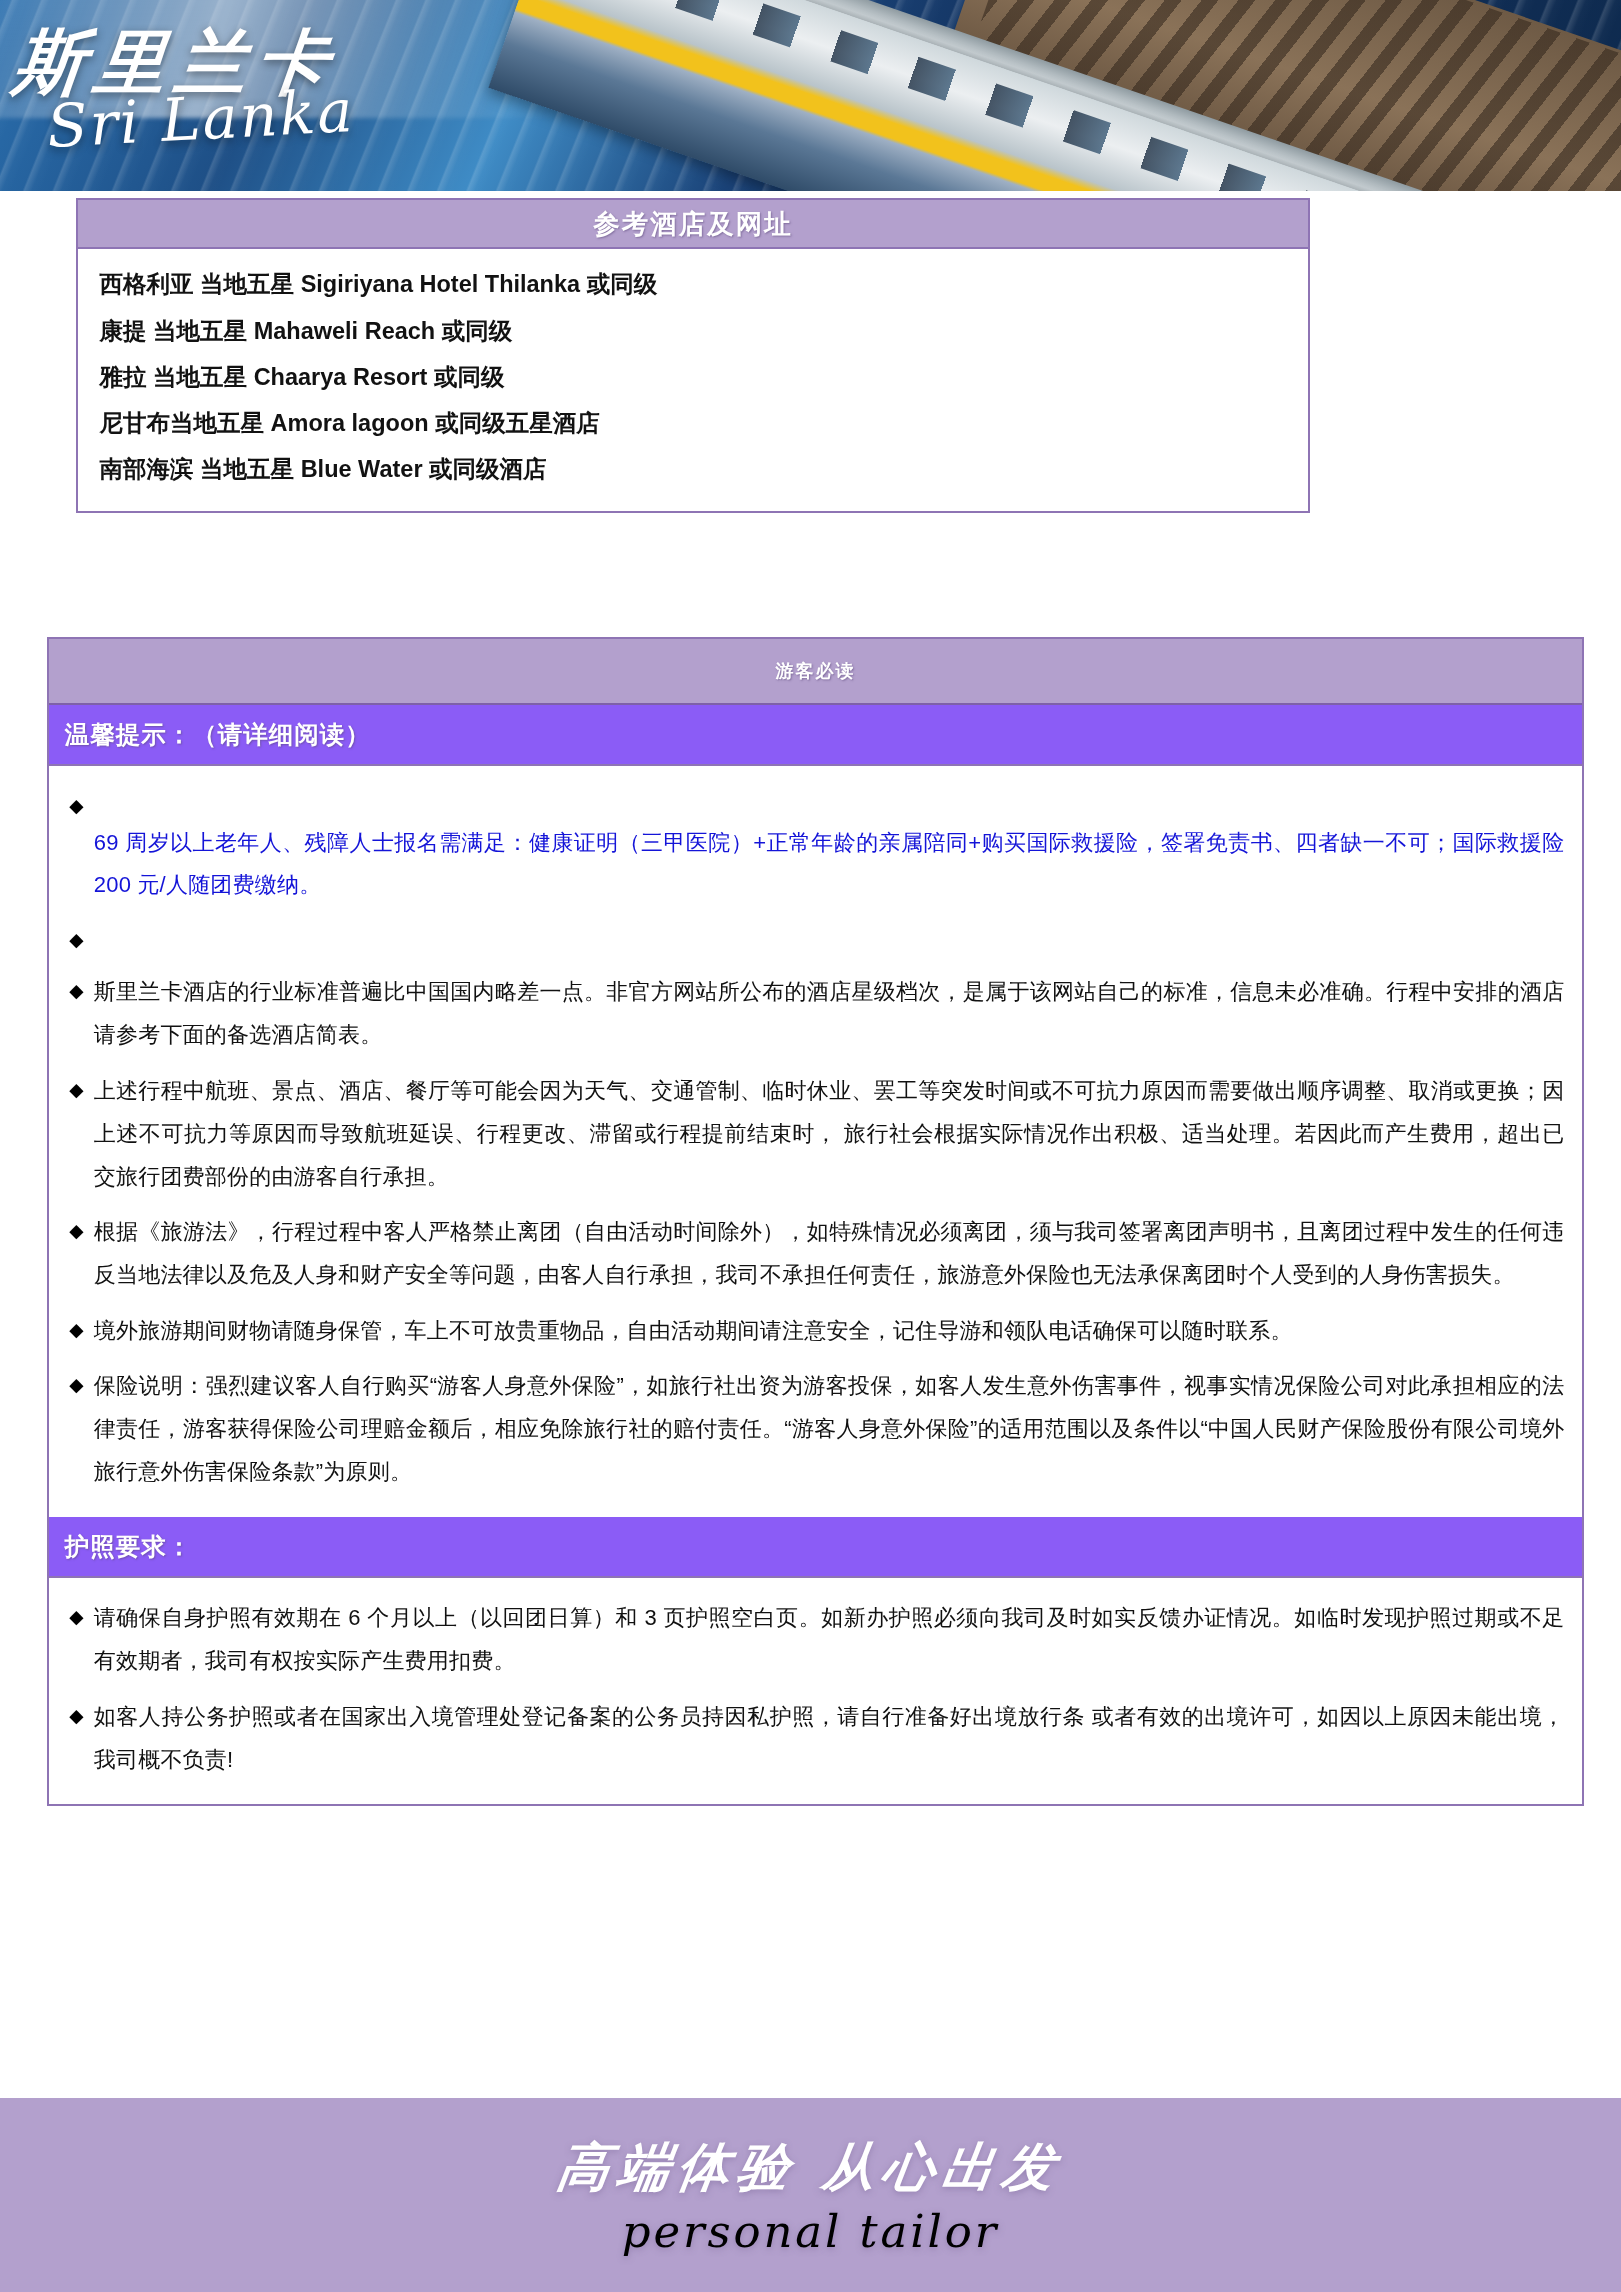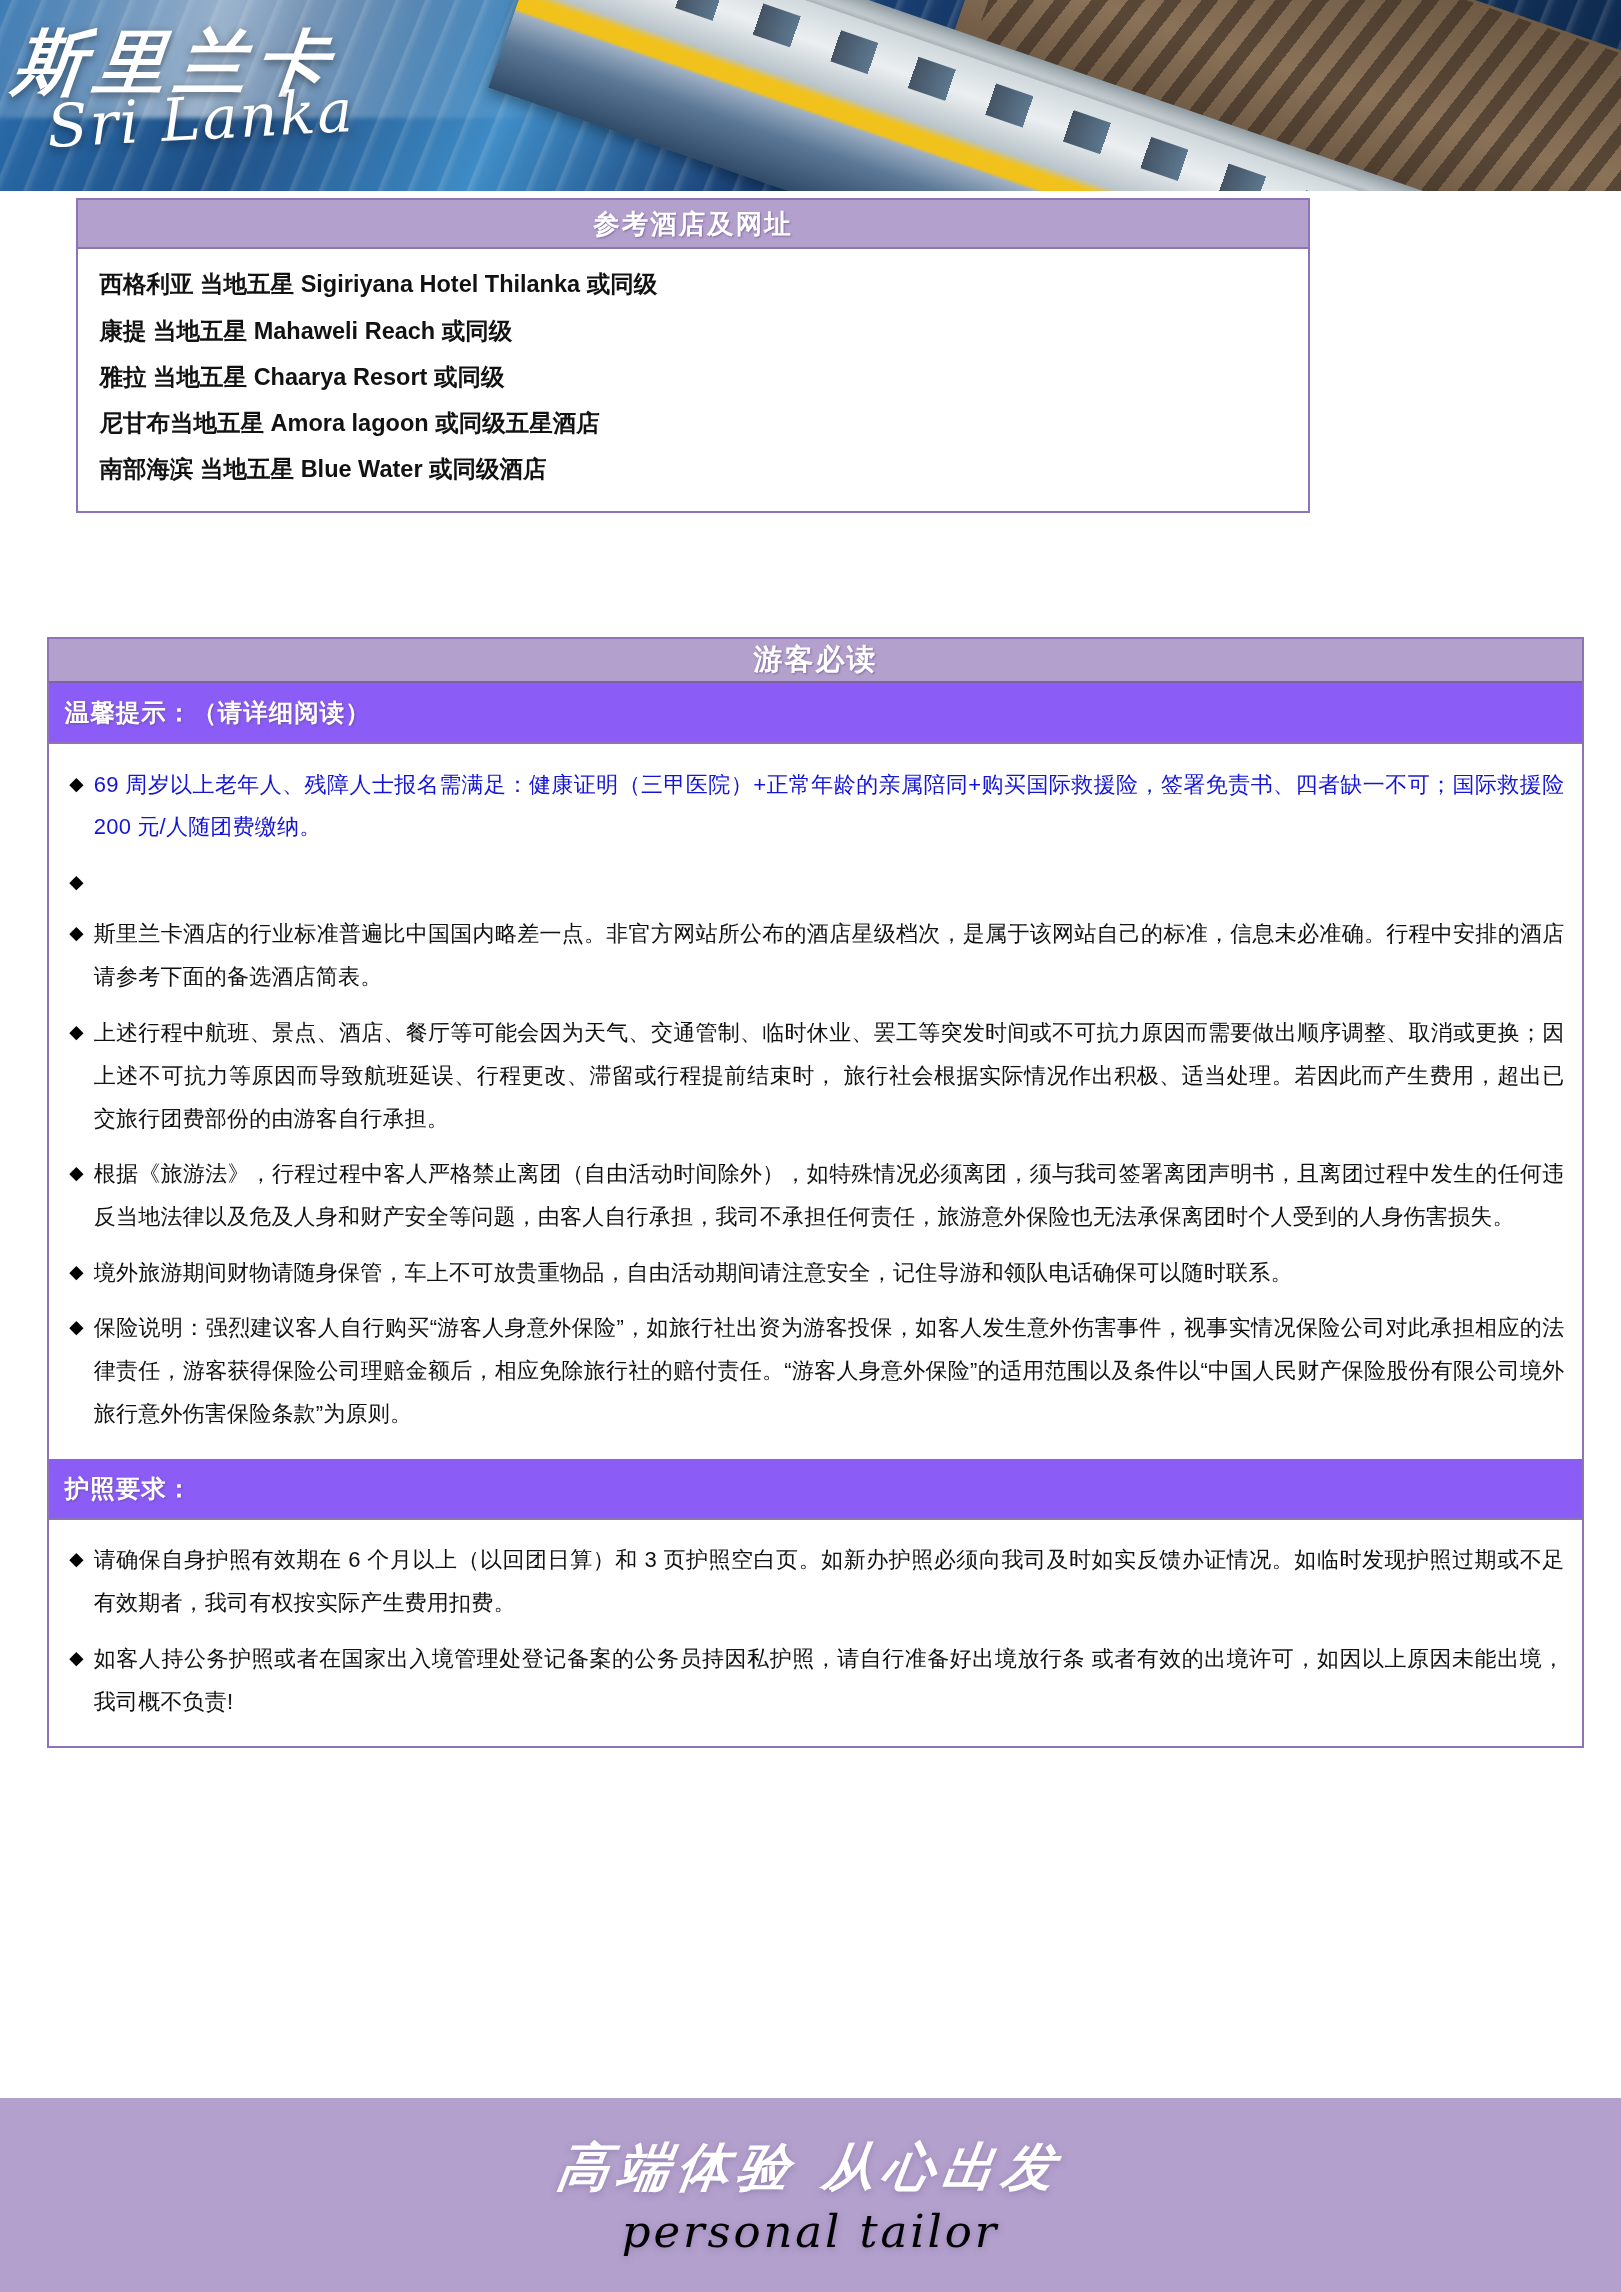--- a/index.html
+++ b/index.html
@@ -152,23 +152,23 @@
   .notice {
     position: absolute;
     left: 47px; top: 637px;
     width: 1537px;
     border: 2px solid #8e74b4;
     background: #ffffff;
   }
   .notice-head {
     background: #b3a0cd;
     border-bottom: 2.9px solid #7e61a8;
-    height: 44px;
+    height: 66px;
     display: flex; align-items: center; justify-content: center;
-    color: #ffffff; font-weight: 700; font-size: 29px; letter-spacing: 2px;
+    color: #ffffff; font-weight: 700; font-size: 18px; letter-spacing: 2px;
     text-shadow: 1px 1px 2px rgba(90,70,120,.55);
   }
   .sub-head {
     background: #8b5cf6;
     border-bottom: 2px solid #8e74b4;
     height: 61px;
     display: flex; align-items: center;
     padding-left: 15.7px;
     color: #ffffff; font-weight: 700; font-size: 24.5px; letter-spacing: 1px;
     text-shadow: 1px 1px 2px rgba(90,70,120,.55);
@@ -189,21 +189,21 @@
   }
   .bullet .txt {
     flex: 1 1 auto;
     font-size: 22px;
     line-height: 1.95;
     color: #111111;
     text-align: justify;
     text-justify: inter-character;
     letter-spacing: 0.2px;
   }
-  .bullet.blue .txt { color: #1414d8; }
+  .bullet.blue .txt { color: #1414d8; margin-top: 36px; }
   .bullet.blue .dia { color: #000; }
 
   
   .footer {
     position: absolute;
     left: 0; top: 2098px;
     width: 1621px; height: 195px;
     background: #b3a0cd;
     display: flex;
     flex-direction: column;

